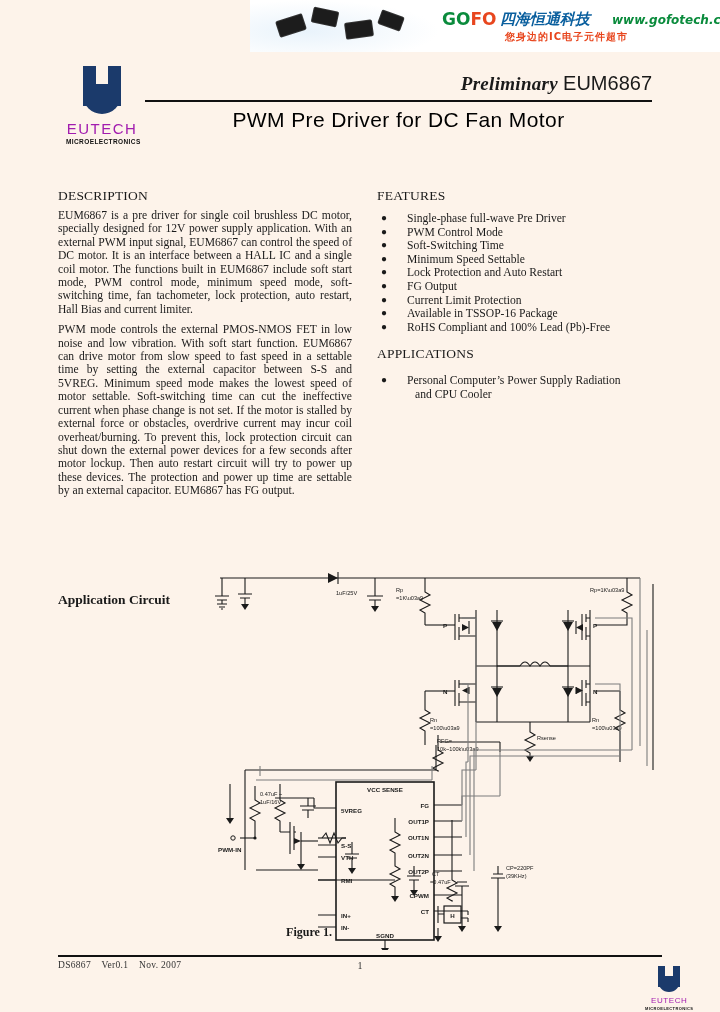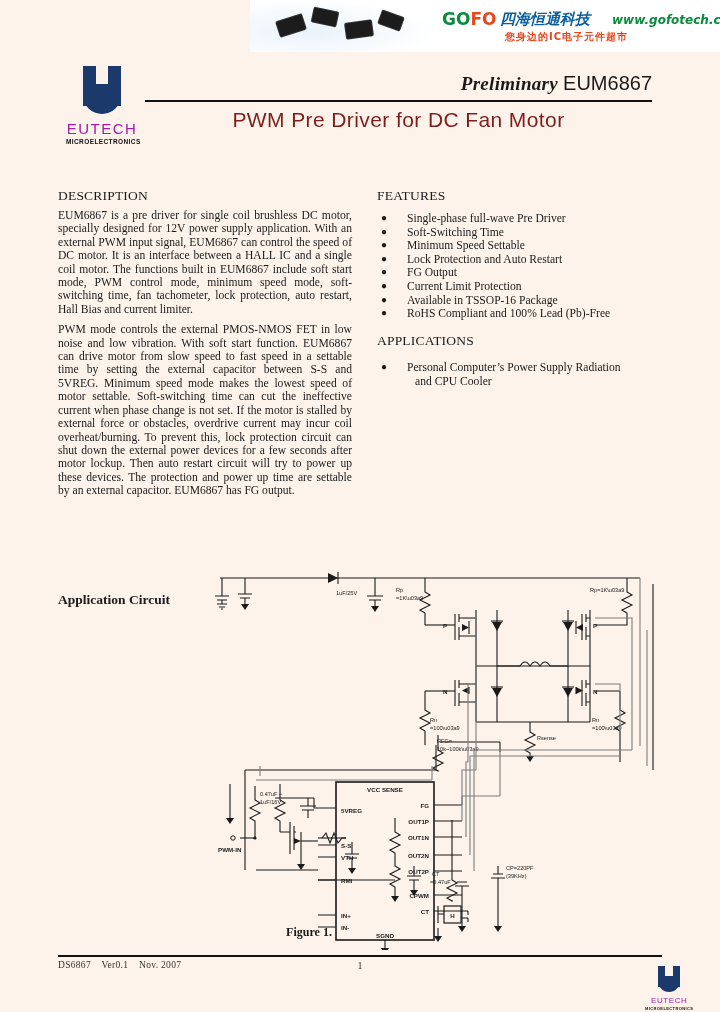--- a/index.html
+++ b/index.html
@@ -96,21 +96,21 @@
     font-weight:normal; font-size:20px; letter-spacing:0;
   }
   .rule {
     position:absolute; left: 145px; top: 42px; width: 507px; height: 2px;
     background:#111;
   }
   .title {
     position:absolute; left: 145px; top: 50px; width: 507px;
     text-align:center;
     font-family:"Liberation Sans", sans-serif;
-    font-size: 21px; color:#7f1d1d; letter-spacing:.4px;
+    font-size: 21px; color:#000000; letter-spacing:.4px;
   }
 
   
   .col-l { position:absolute; left: 58px; top: 176px; width: 294px; }
   .col-r { position:absolute; left: 377px; top: 176px; width: 295px; }
 
   h2.sec {
     font-family:"Liberation Serif", serif;
     font-size: 13.5px; font-weight:normal; margin:12px 0 5px 0;
     letter-spacing:.2px;
@@ -215,20 +215,21 @@
 <div class="col-l">
   <h2 class="sec">DESCRIPTION</h2>
   <p class="body">EUM6867 is a pre driver for single coil brushless DC motor, specially designed for 12V power supply application. With an external PWM input signal, EUM6867 can control the speed of DC motor. It is an interface between a HALL IC and a single coil motor. The functions built in EUM6867 include soft start mode, PWM control mode, minimum speed mode, soft-switching time, fan tachometer, lock protection, auto restart, Hall Bias and current limiter.</p>
   <p class="body">PWM mode controls the external PMOS-NMOS FET in low noise and low vibration. With soft start function. EUM6867 can drive motor from slow speed to fast speed in a settable time by setting the external capacitor between S-S and 5VREG. Minimum speed mode makes the lowest speed of motor settable. Soft-switching time can cut the ineffective current when phase change is not set. If the motor is stalled by external force or obstacles, overdrive current may incur coil overheat/burning. To prevent this, lock protection circuit can shut down the external power devices for a few seconds after motor lockup. Then auto restart circuit will try to power up these devices. The protection and power up time are settable by an external capacitor. EUM6867 has FG output.</p>
 </div>
 
 <div class="col-r">
   <h2 class="sec">FEATURES</h2>
   <ul class="feat">
     <li><span>Single-phase full-wave Pre Driver</span></li>
+    <li><span>PWM Control Mode</span></li>
     <li><span>Soft-Switching Time</span></li>
     <li><span>Minimum Speed Settable</span></li>
     <li><span>Lock Protection and Auto Restart</span></li>
     <li><span>FG Output</span></li>
     <li><span>Current Limit Protection</span></li>
     <li><span>Available in TSSOP-16 Package</span></li>
     <li><span>RoHS Compliant and 100% Lead (Pb)-Free</span></li>
   </ul>
 
   <h2 class="sec apps-head">APPLICATIONS</h2>

